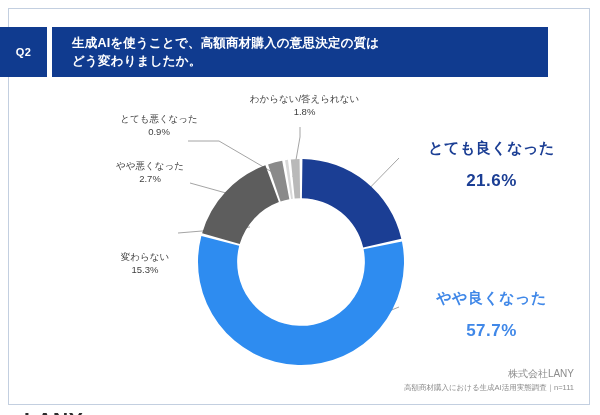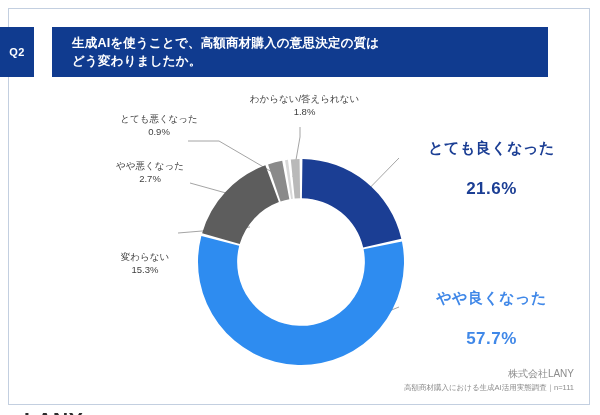--- a/index.html
+++ b/index.html
@@ -38,21 +38,21 @@
     position: absolute;
     left: 0px;
     top: 27px;
     width: 548px;
     height: 50px;
   }
   #q-badge {
     position: absolute;
     left: 0px;
     top: 0px;
-    width: 34px;
+    width: 47px;
     height: 50px;
     background: #103b8f;
     color: #ffffff;
     font-size: 11px;
     font-weight: bold;
     display: flex;
     align-items: center;
     justify-content: center;
     letter-spacing: 0.3px;
   }
@@ -119,21 +119,21 @@
   
   .callout-big .cl-name {
     font-size: 15px;
     font-weight: bold;
     letter-spacing: 0.5px;
   }
   .callout-big .cl-val {
     font-size: 17px;
     font-weight: bold;
     letter-spacing: 0.5px;
-    margin-top: 20px;
+    margin-top: 12px;
   }
   #callout-verygood .cl-name,
   #callout-verygood .cl-val { color: #1b3e94; }
   #callout-somegood .cl-name,
   #callout-somegood .cl-val { color: #4088e8; }
 
   
   #callout-verybad   { left: 99px;  top: 28px;  width: 120px; }
   #callout-dontknow  { left: 232px; top: 8px;   width: 145px; }
   #callout-somebad   { left: 90px;  top: 75px;  width: 120px; }

